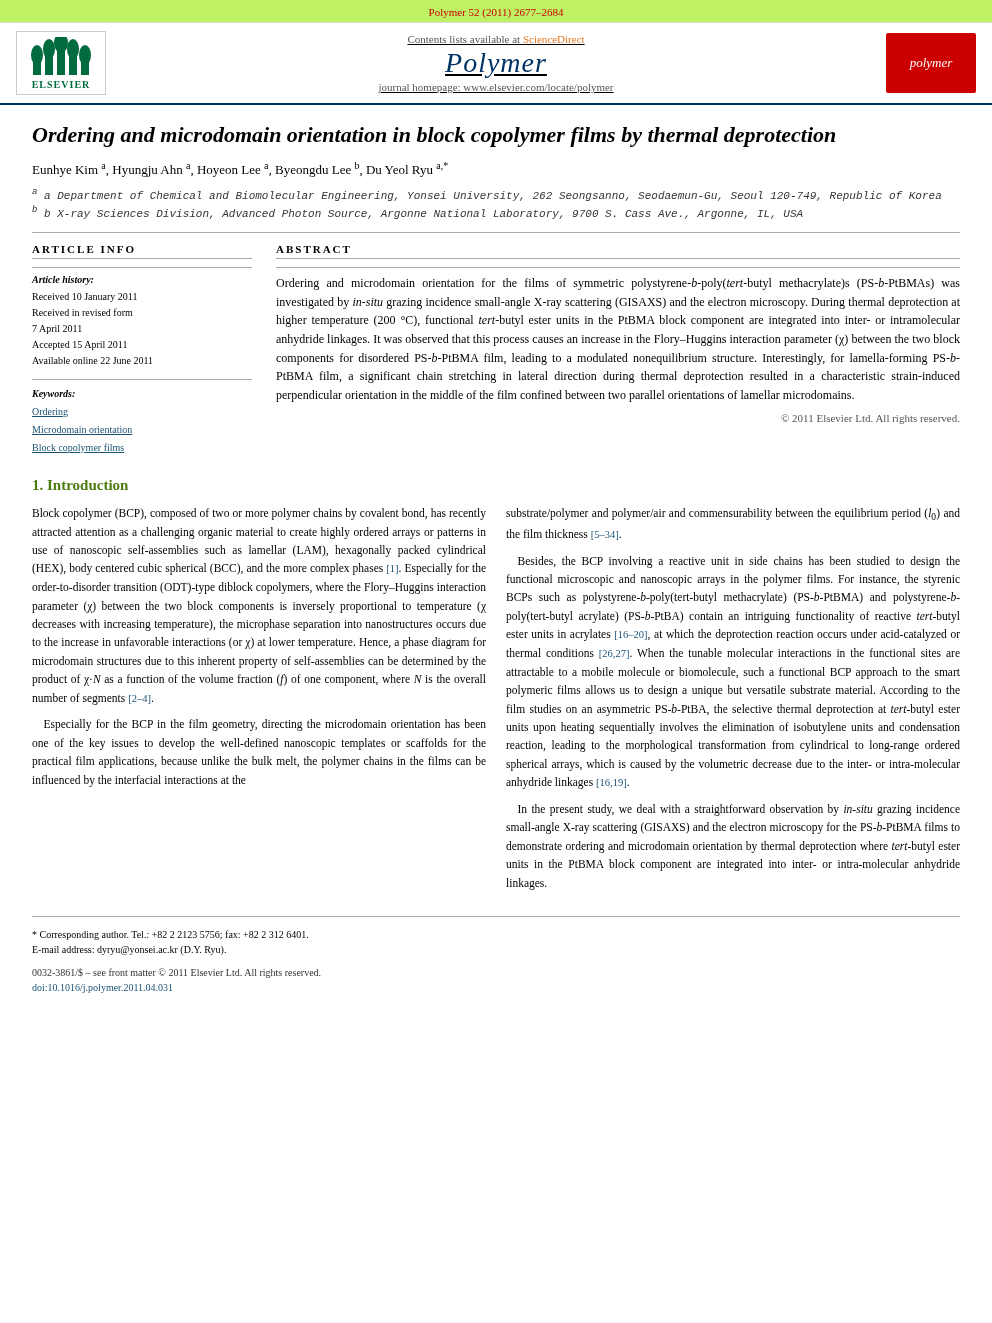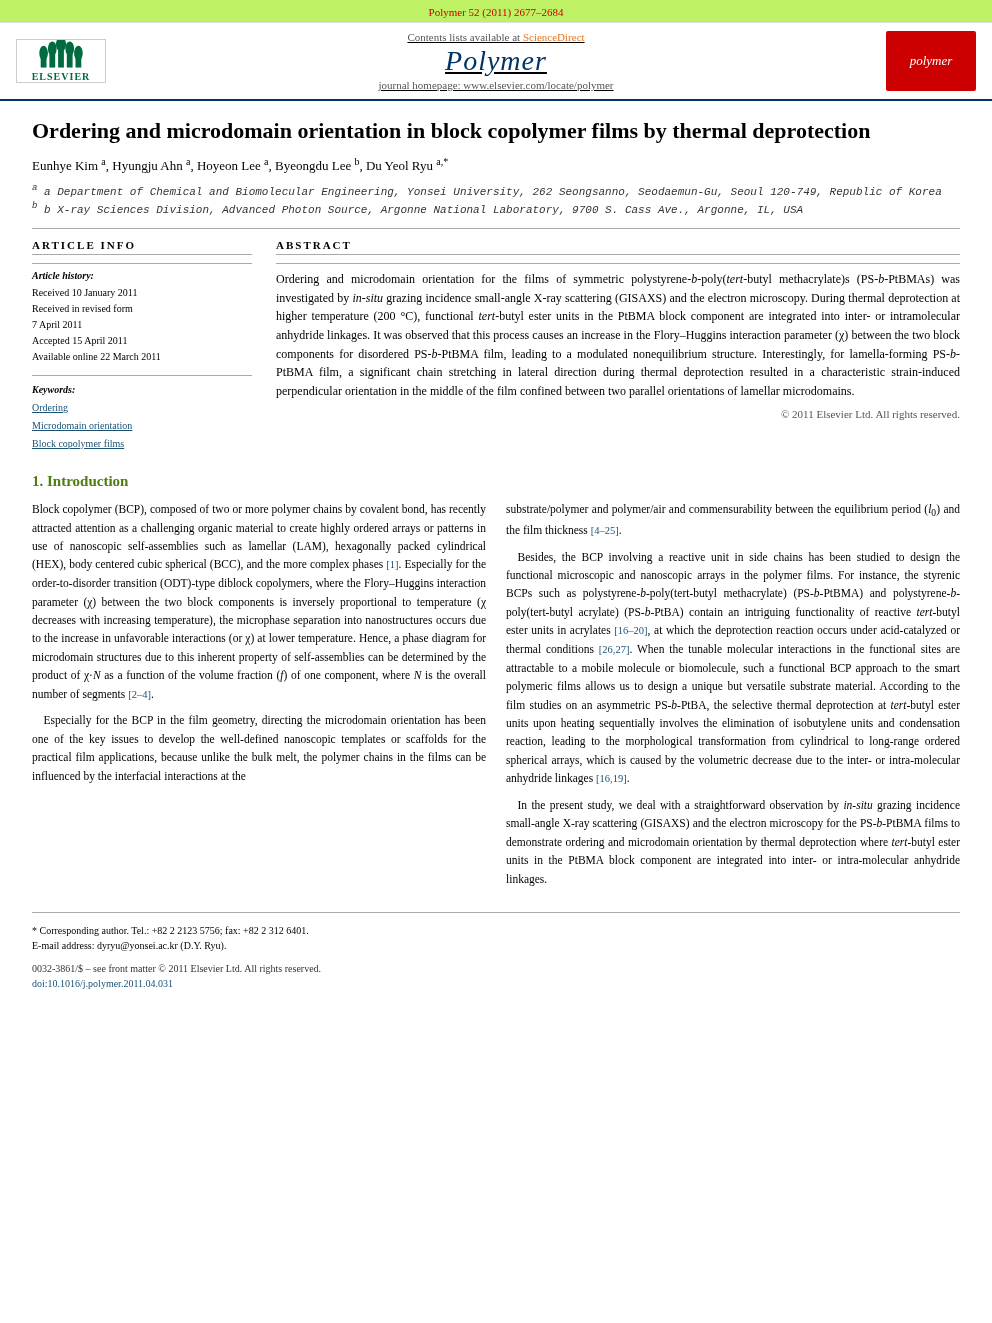--- a/index.html
+++ b/index.html
@@ -55,21 +55,21 @@
       margin-top: 2px;
     }
     .journal-header-right {
       width: 110px;
       display: flex;
       justify-content: flex-end;
     }
     
     .elsevier-logo {
       width: 90px;
-      height: 44px;
+      height: 64px;
       display: flex;
       flex-direction: column;
       align-items: center;
       justify-content: center;
       border: 1px solid #ccc;
       font-size: 10px;
       color: #555;
     }
     
     .polymer-logo {
@@ -90,20 +90,21 @@
       padding: 16px 32px 24px 32px;
     }
 
     
     .article-title {
       font-size: 22px;
       font-weight: bold;
       color: #000;
       line-height: 1.3;
       margin-bottom: 10px;
+      font-style: italic;
     }
 
     
     .authors {
       font-size: 13px;
       margin-bottom: 8px;
       color: #000;
     }
     .authors sup {
       font-size: 10px;
@@ -320,21 +321,21 @@
     <div class="col-left">
       <div class="section-heading">ARTICLE INFO</div>
       <hr class="divider" style="margin:0 0 6px 0;">
 
       <div class="article-history">
         <div class="history-label">Article history:</div>
         <div class="history-item">Received 10 January 2011</div>
         <div class="history-item">Received in revised form</div>
         <div class="history-item">7 April 2011</div>
         <div class="history-item">Accepted 15 April 2011</div>
-        <div class="history-item">Available online 22 March 2011</div>
+        <div class="history-item">Available online 22 June 2011</div>
       </div>
 
       <hr class="divider" style="margin:6px 0;">
 
       <div class="keywords-section">
         <div class="keywords-label">Keywords:</div>
         <a class="keyword-item">Ordering</a>
         <a class="keyword-item">Microdomain orientation</a>
         <a class="keyword-item">Block copolymer films</a>
       </div>
@@ -361,21 +362,21 @@
         <p>
           Block copolymer (BCP), composed of two or more polymer chains by covalent bond, has recently attracted attention as a challenging organic material to create highly ordered arrays or patterns in use of nanoscopic self-assemblies such as lamellar (LAM), hexagonally packed cylindrical (HEX), body centered cubic spherical (BCC), and the more complex phases <a class="ref-link">[1]</a>. Especially for the order-to-disorder transition (ODT)-type diblock copolymers, where the Flory–Huggins interaction parameter (χ) between the two block components is inversely proportional to temperature (χ decreases with increasing temperature), the microphase separation into nanostructures occurs due to the increase in unfavorable interactions (or χ) at lower temperature. Hence, a phase diagram for microdomain structures due to this inherent property of self-assemblies can be determined by the product of χ·<i>N</i> as a function of the volume fraction (<i>f</i>) of one component, where <i>N</i> is the overall number of segments <a class="ref-link">[2–4]</a>.
         </p>
         <p>
           Especially for the BCP in the film geometry, directing the microdomain orientation has been one of the key issues to develop the well-defined nanoscopic templates or scaffolds for the practical film applications, because unlike the bulk melt, the polymer chains in the films can be influenced by the interfacial interactions at the
         </p>
       </div>
 
       <div class="body-col">
         <p style="text-indent:0;">
-          substrate/polymer and polymer/air and commensurability between the equilibrium period (<i>l</i><sub>0</sub>) and the film thickness <a class="ref-link">[4–25]</a>.
+          substrate/polymer and polymer/air and commensurability between the equilibrium period (<i>l</i><sub>0</sub>) and the film thickness <a class="ref-link">[5–34]</a>.
         </p>
         <p>
           Besides, the BCP involving a reactive unit in side chains has been studied to design the functional microscopic and nanoscopic arrays in the polymer films. For instance, the styrenic BCPs such as polystyrene-<i>b</i>-poly(tert-butyl methacrylate) (PS-<i>b</i>-PtBMA) and polystyrene-<i>b</i>-poly(tert-butyl acrylate) (PS-<i>b</i>-PtBA) contain an intriguing functionality of reactive <i>tert</i>-butyl ester units in acrylates <a class="ref-link">[16–20]</a>, at which the deprotection reaction occurs under acid-catalyzed or thermal conditions <a class="ref-link">[26,27]</a>. When the tunable molecular interactions in the functional sites are attractable to a mobile molecule or biomolecule, such a functional BCP approach to the smart polymeric films allows us to design a unique but versatile substrate material. According to the film studies on an asymmetric PS-<i>b</i>-PtBA, the selective thermal deprotection at <i>tert</i>-butyl ester units upon heating sequentially involves the elimination of isobutylene units and condensation reaction, leading to the morphological transformation from cylindrical to long-range ordered spherical arrays, which is caused by the volumetric decrease due to the inter- or intra-molecular anhydride linkages <a class="ref-link">[16,19]</a>.
         </p>
         <p>
           In the present study, we deal with a straightforward observation by <i>in-situ</i> grazing incidence small-angle X-ray scattering (GISAXS) and the electron microscopy for the PS-<i>b</i>-PtBMA films to demonstrate ordering and microdomain orientation by thermal deprotection where <i>tert</i>-butyl ester units in the PtBMA block component are integrated into inter- or intra-molecular anhydride linkages.
         </p>
       </div>
     </div>
   </div>

